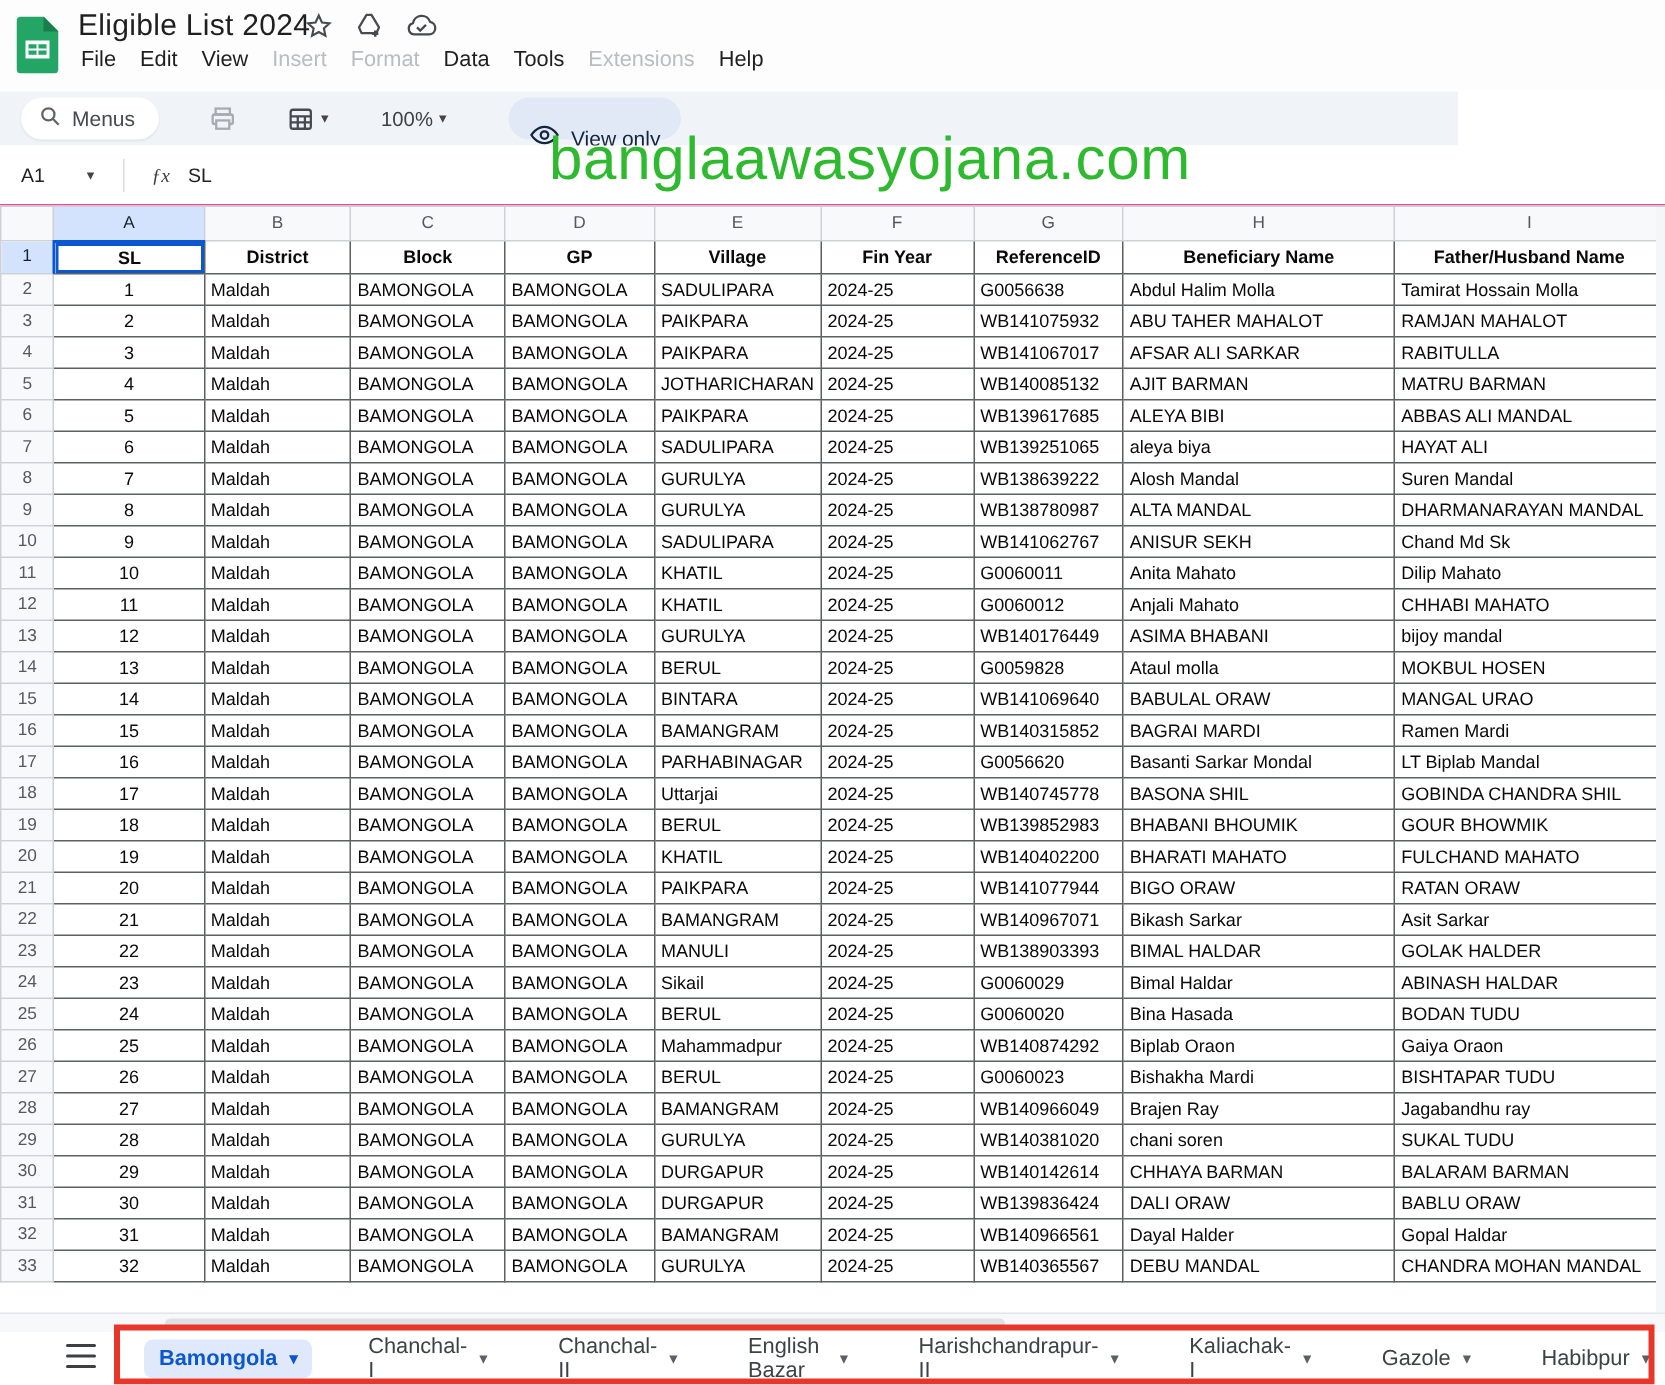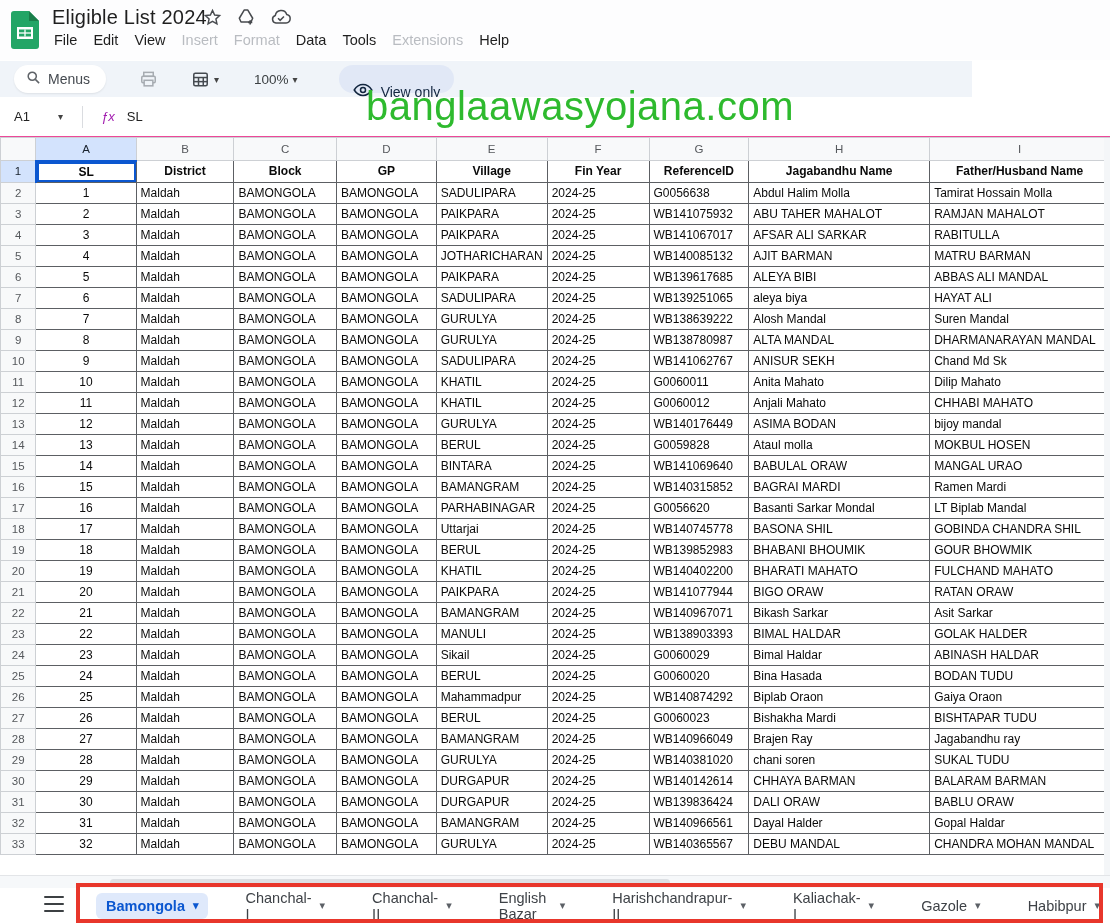--- a/index.html
+++ b/index.html
@@ -23,21 +23,21 @@
   .caret-sm { font-size:10px; color:#444; margin-left:4px; }
   .zoom-ctl { margin-left:20px; display:flex; align-items:center; font-size:13.5px; color:#3c4043; }
   .viewonly-pill { display:flex; align-items:center; gap:8px; background:#e1e8f6; border-radius:16px; height:28px; padding:0 14px; margin-left:26px; }
   .viewonly-pill span { font-size:14px; color:#12263f; font-weight:500;margin-top:25px; }
 
   
   .formulabar { position:absolute; top:97px; left:0; width:1110px; height:40px; background:#fff; display:flex; align-items:center; border-bottom:1px solid #ec4899; }
   .namebox { width:76px; padding-left:14px; font-size:13px; color:#222; display:flex; align-items:center; }
   .namebox .caret-sm { margin-left:28px; }
   .fdiv { width:1px; height:22px; background:#dadce0; margin:0 10px 0 6px; }
-  .fx { font-size:13px; font-style:italic; color:#a21caf; margin:0 12px 0 8px; }
+  .fx { font-size:13px; font-style:italic; color:#404040; margin:0 12px 0 8px;font-family:Liberation Serif, serif; }
   .fval { font-size:13px; color:#222; }
 
   
   .watermark { position:absolute; left:340px; top:84px; width:480px; text-align:center; font-size:40px; font-weight:400; letter-spacing:.5px; z-index:9; pointer-events:none; }
 
   
   .grid-wrap { position:absolute; top:137px; left:0; }
   table { border-collapse:collapse; table-layout:fixed; }
   td { overflow:hidden; white-space:nowrap; }
   .corner { background:#f8f9fa; border:1px solid #cdd0d4; }
@@ -195,21 +195,21 @@
         </tr>
         <tr class="r hdr">
           <td class="rowhdr sel">1</td>
           <td class="c a1">SL</td>
           <td class="c">District</td>
           <td class="c">Block</td>
           <td class="c">GP</td>
           <td class="c">Village</td>
           <td class="c">Fin Year</td>
           <td class="c">ReferenceID</td>
-          <td class="c">Jagabandhu Name</td>
+          <td class="c">Beneficiary Name</td>
           <td class="c">Father/Husband Name</td>
         </tr>
         <tr class="r">
           <td class="rowhdr">2</td>
           <td class="c ctr">1</td>
           <td class="c">Maldah</td>
           <td class="c">BAMONGOLA</td>
           <td class="c">BAMONGOLA</td>
           <td class="c">SADULIPARA</td>
           <td class="c">2024-25</td>
@@ -339,21 +339,21 @@
         </tr>
         <tr class="r">
           <td class="rowhdr">13</td>
           <td class="c ctr">12</td>
           <td class="c">Maldah</td>
           <td class="c">BAMONGOLA</td>
           <td class="c">BAMONGOLA</td>
           <td class="c">GURULYA</td>
           <td class="c">2024-25</td>
           <td class="c">WB140176449</td>
-          <td class="c">ASIMA BODAN</td>
+          <td class="c">ASIMA BHABANI</td>
           <td class="c">bijoy mandal</td>
         </tr>
         <tr class="r">
           <td class="rowhdr">14</td>
           <td class="c ctr">13</td>
           <td class="c">Maldah</td>
           <td class="c">BAMONGOLA</td>
           <td class="c">BAMONGOLA</td>
           <td class="c">BERUL</td>
           <td class="c">2024-25</td>

